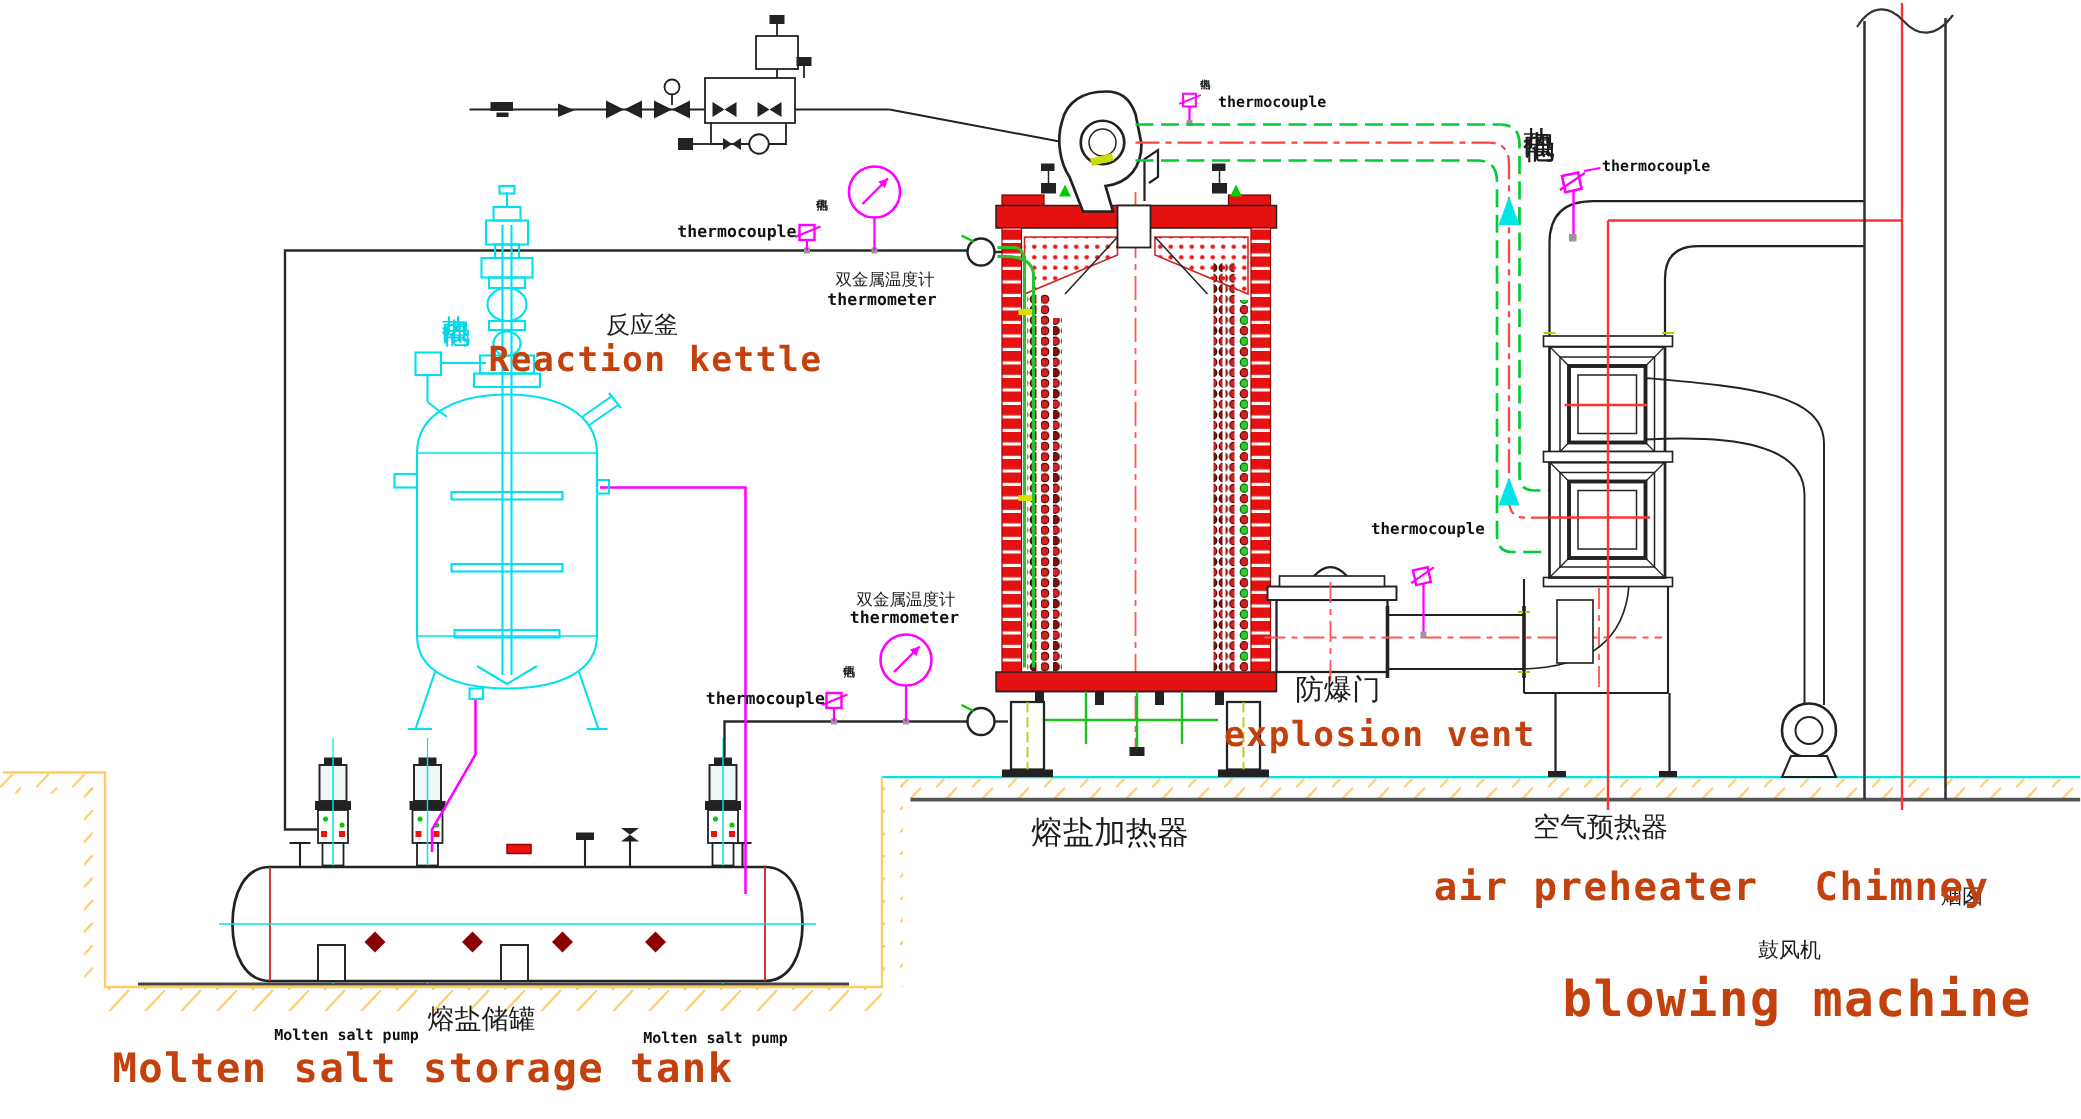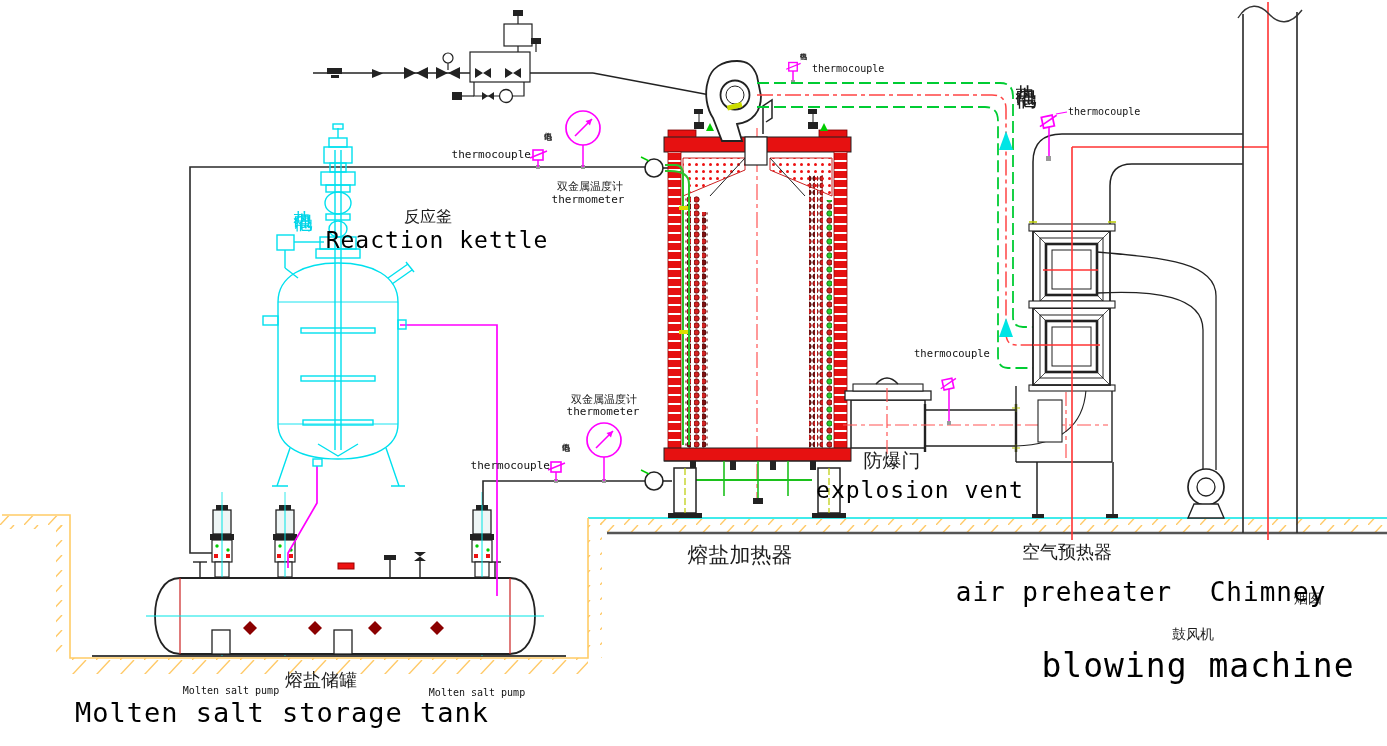--- a/index.html
+++ b/index.html
@@ -4,22 +4,22 @@
 <style>
   html,body{margin:0;padding:0;background:#fff;}
   .canvas{position:relative;width:1387px;height:746px;background:#fff;overflow:hidden;
           font-family:"DejaVu Sans Mono","Liberation Mono",monospace;}
   svg{position:absolute;left:0;top:0;}
   .lbl{position:absolute;white-space:nowrap;color:#3b3b3b;line-height:1;
        font-family:"DejaVu Sans Mono","Liberation Mono",monospace;}
   .c{transform:translateX(-50%);} 
   .e{transform:translateX(-100%);} 
   .cjk{font-family:"DejaVu Sans","Liberation Sans",sans-serif;font-weight:400;color:#1c1c1c;}
-  .big{letter-spacing:1px;font-weight:400;color:#000000;}
-  .sm{font-weight:400;color:#111;}
+  .big{letter-spacing:1px;font-weight:700;color:#c2410c;}
+  .sm{font-weight:700;color:#111;}
   .vtext{writing-mode:vertical-rl;text-orientation:upright;letter-spacing:2px;}
   .cyan{color:#00d5e8;}
 </style>
 </head>
 <body>
 
 <div class="canvas">
 <svg width="1387" height="746" viewBox="0 0 1387 746">
 <defs>
   <pattern id="hatch" width="24" height="15" patternUnits="userSpaceOnUse">

